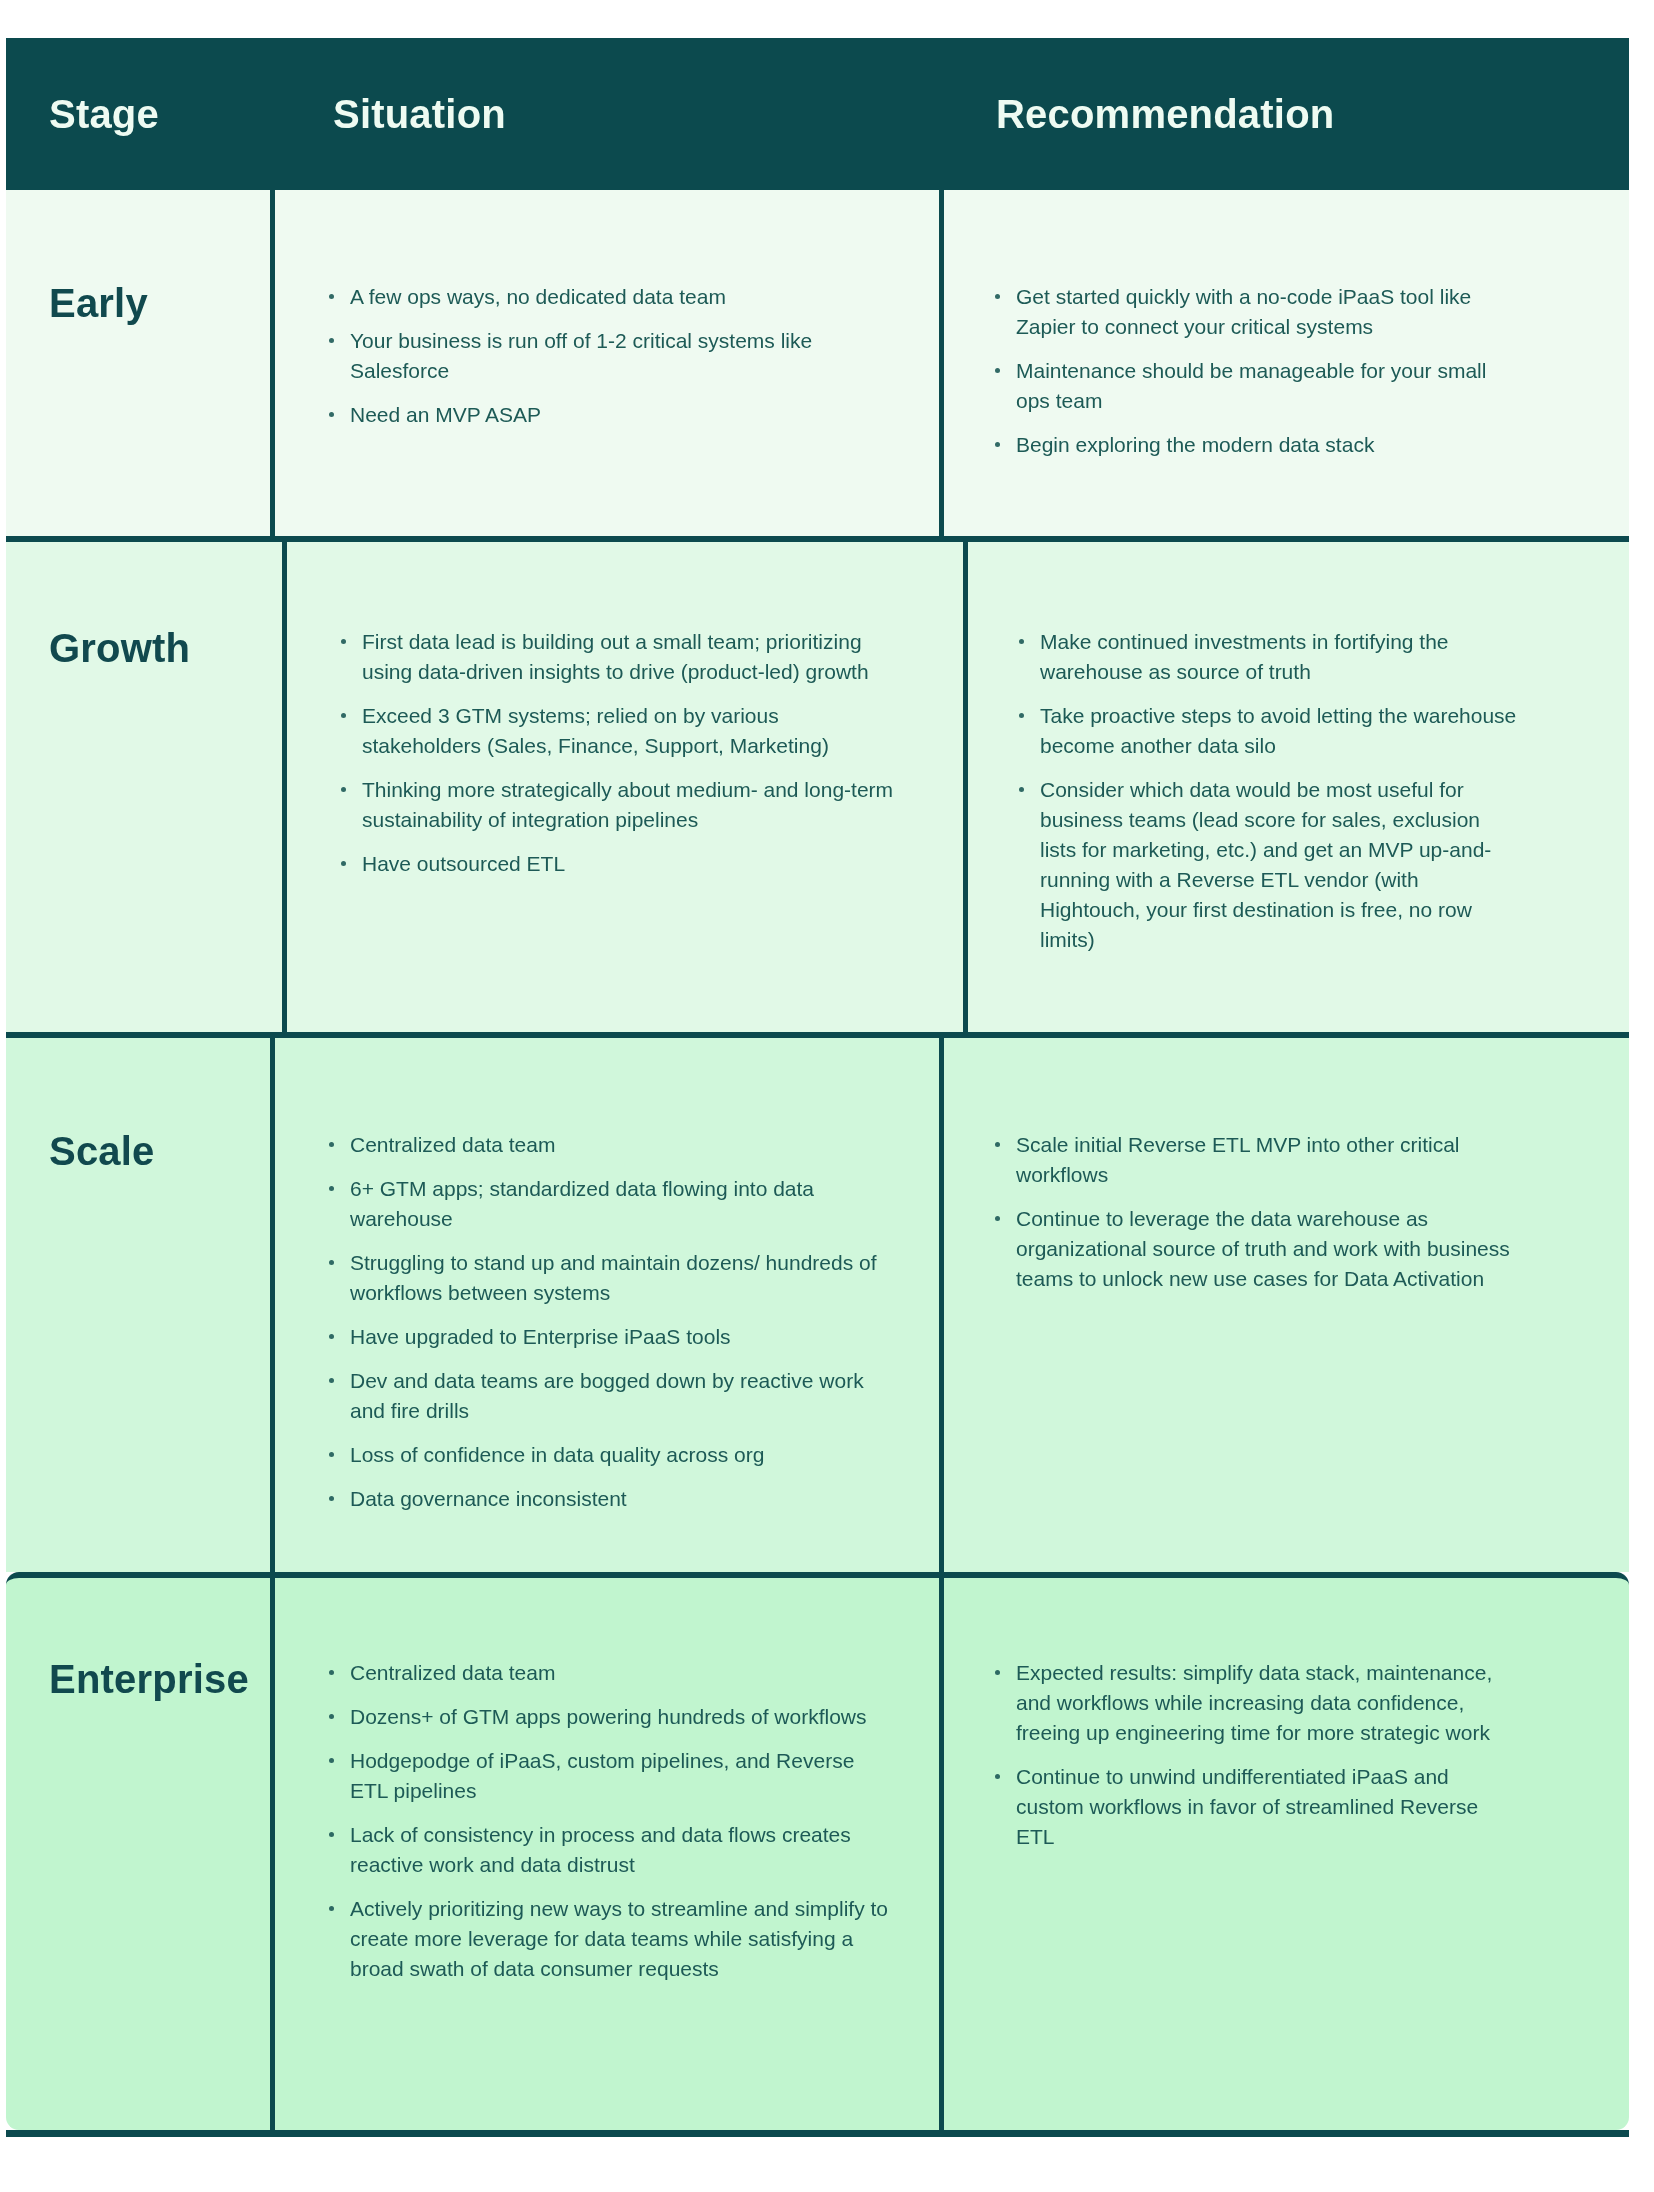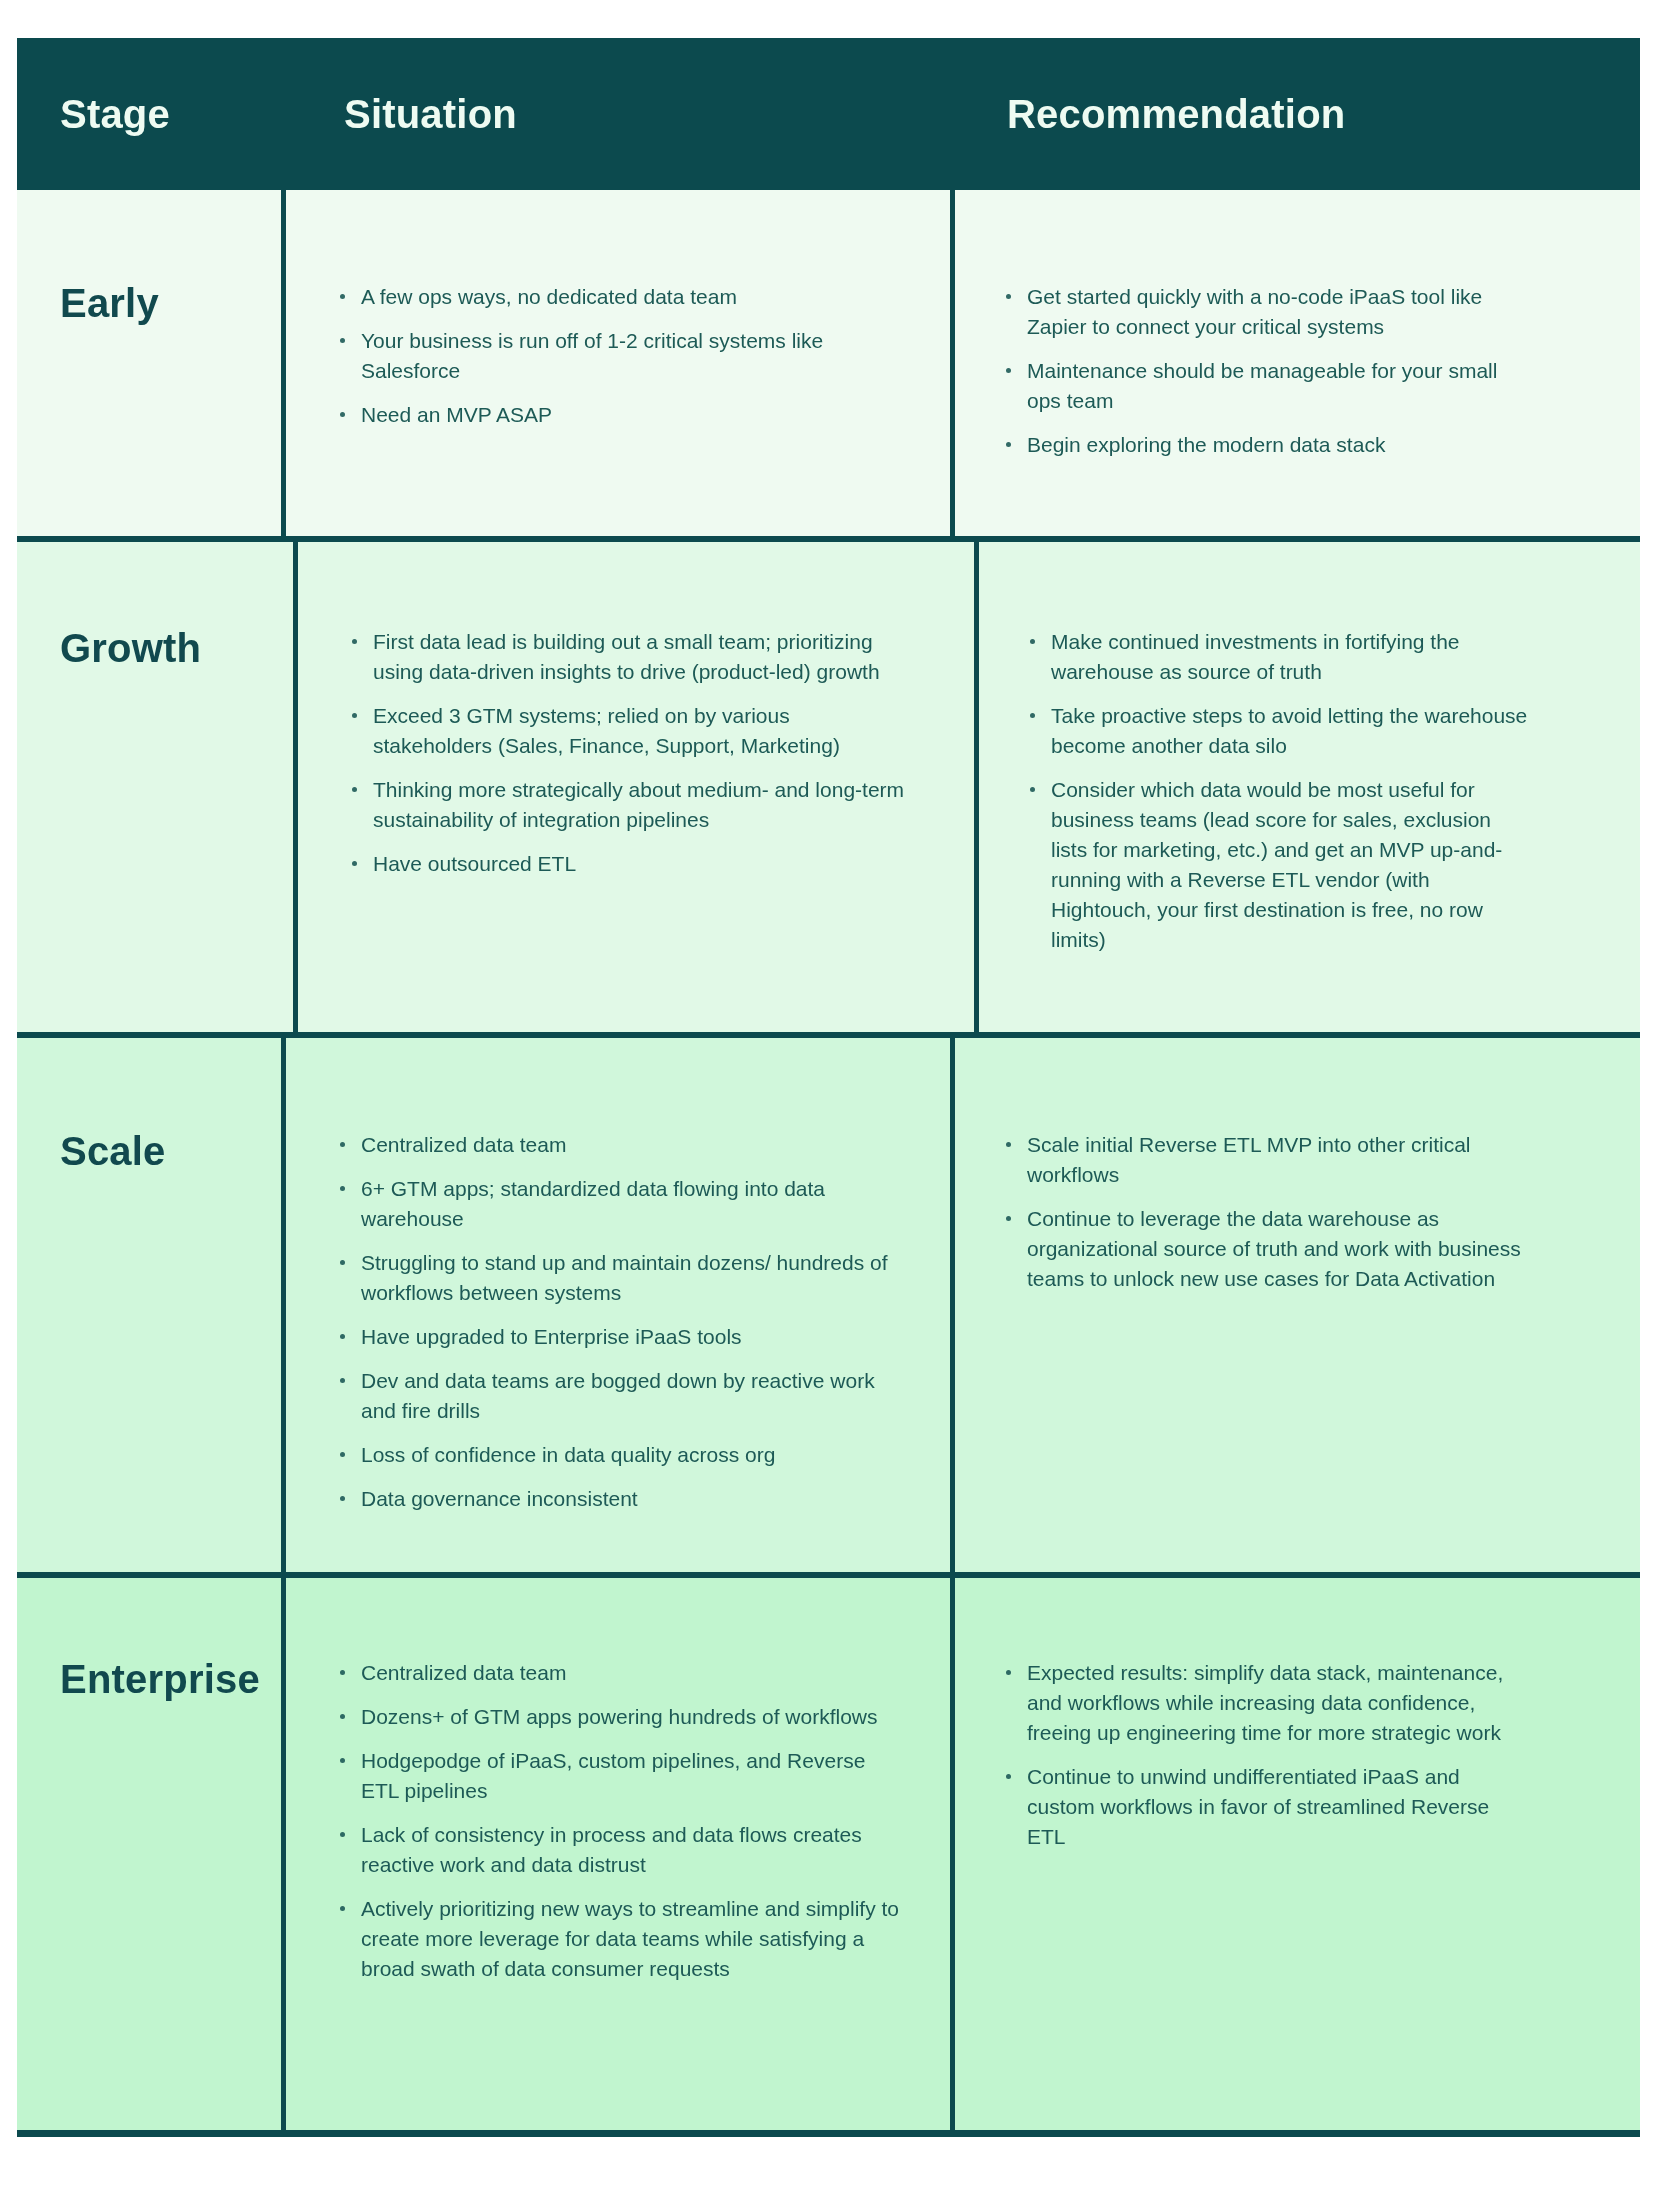--- a/index.html
+++ b/index.html
@@ -3,21 +3,21 @@
 <meta charset="utf-8">
 <style>
   * { margin:0; padding:0; box-sizing:border-box; }
   html,body { background:#ffffff; }
   body {
     width:1654px; height:2192px;
     font-family:"Liberation Sans", sans-serif;
     position:relative;
   }
   .table-wrap {
-    position:absolute; left:17px; top:38px; width:1623px;
+    position:absolute; left:6px; top:38px; width:1623px;
     border-bottom:7px solid var(--divider,#0c4a4e);
   }
   
   .thead {
     display:grid; grid-template-columns:264px 669px 1fr;
     background:var(--header-bg,#0c4a4e);
     height:152px; align-items:center;
     color:var(--header-text,#eefbf2);
     font-weight:700; font-size:40px; letter-spacing:.2px;
   }
@@ -26,21 +26,21 @@
   .th-rec   { padding-left:57px; }
   
   .row {
     display:grid; grid-template-columns:264px 669px 1fr;
     align-items:stretch;
   }
   .row + .row { border-top:6px solid var(--divider,#0c4a4e); }
   .row-early      { min-height:346px; background:var(--row-early-bg,#effaf1); }
   .row-growth     { min-height:496px; background:var(--row-growth-bg,#e1f9e7);gap:12px; }
   .row-scale      { min-height:540px; background:var(--row-scale-bg,#d0f7db); }
-  .row-enterprise { min-height:558px; background:var(--row-enterprise-bg,#c1f5cf); }
+  .row-enterprise { min-height:558px; background:var(--row-enterprise-bg,#c1f5cf);border-radius:13px; }
 
   .cell { padding-top:90px; }
   .row-early      .cell { padding-top:92px; }
   .row-growth     .cell { padding-top:85px; }
   .row-scale      .cell { padding-top:92px; }
   .row-enterprise .cell { padding-top:80px; }
 
   .stage-cell {
     padding-left:43px;
     font-size:40px; font-weight:700;

